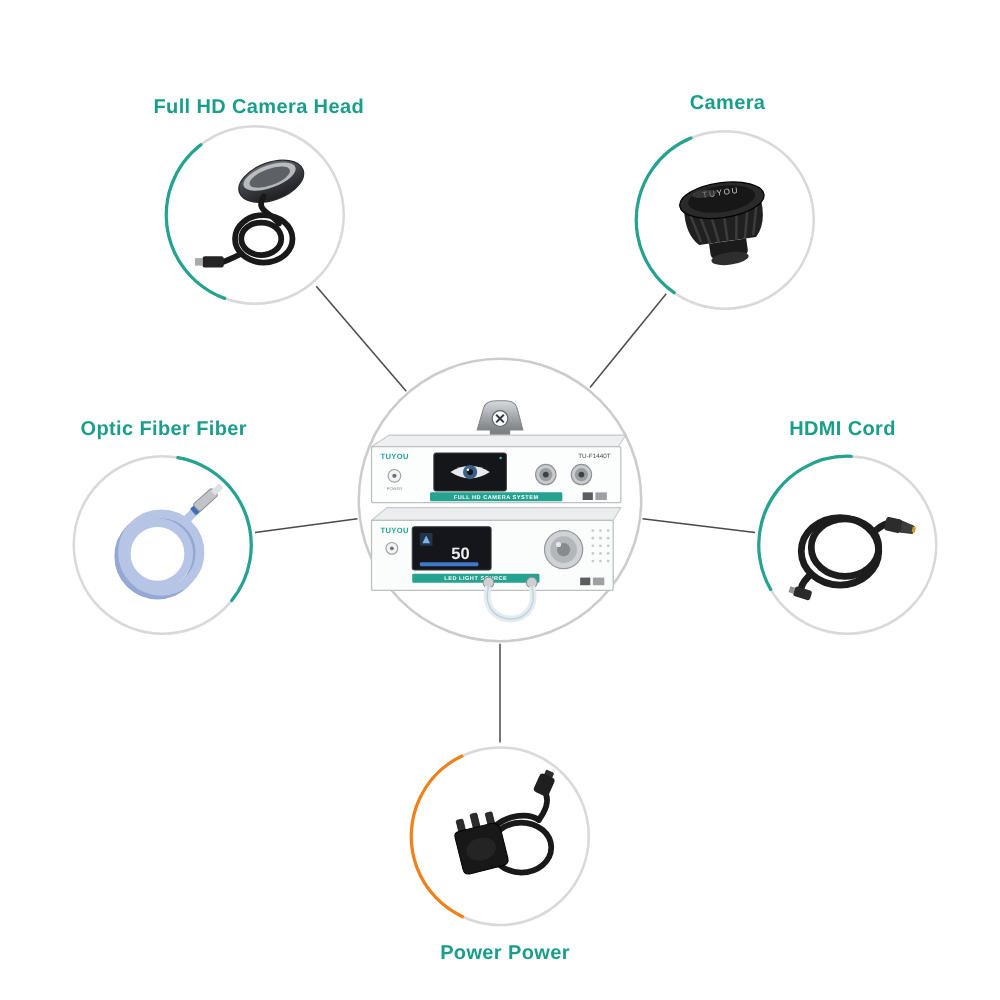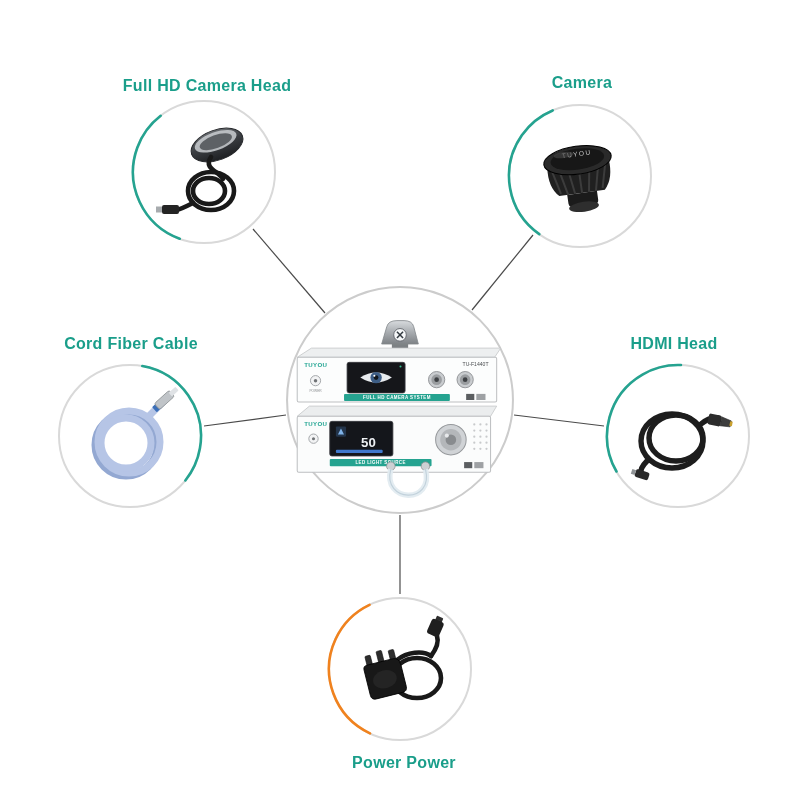--- a/index.html
+++ b/index.html
@@ -49,22 +49,22 @@
 <svg class="connectors">
   <line x1="325" y1="313" x2="253" y2="229" stroke="#4a4a4a"></line>
   <line x1="472" y1="310" x2="533" y2="235" stroke="#4a4a4a"></line>
   <line x1="286" y1="415" x2="204" y2="426" stroke="#4a4a4a"></line>
   <line x1="514" y1="415" x2="604" y2="426" stroke="#4a4a4a"></line>
   <line x1="400" y1="515" x2="400" y2="594" stroke="#4a4a4a"></line>
 </svg>
 
 <div class="comp-label" style="left:207px;top:77px">Full HD Camera Head</div>
 <div class="comp-label" style="left:582px;top:74px">Camera</div>
-<div class="comp-label" style="left:131px;top:335px">Cord Fiber Cable</div>
-<div class="comp-label" style="left:674px;top:335px">HDMI Head</div>
+<div class="comp-label" style="left:131px;top:335px">Optic Fiber Fiber</div>
+<div class="comp-label" style="left:674px;top:335px">HDMI Cord</div>
 <div class="comp-label" style="left:404px;top:754px">Power Power</div>
 
 <div class="medallion" style="left:131px;top:99px">
   <svg viewBox="0 0 146 146">
     <circle class="ring-bg" cx="73" cy="73" r="71"></circle>
     <circle class="ring-accent" cx="73" cy="73" r="71" pathLength="100" stroke-dasharray="34 66" transform="rotate(110 73 73)" stroke="#25a390"></circle>
     <g>
       <g transform="rotate(-20 86 46)">
         <ellipse cx="86" cy="46" rx="27" ry="15" fill="url(#darkHead)" stroke="#26282b" stroke-width="1"></ellipse>
         <ellipse cx="86" cy="42" rx="22" ry="9" fill="#caced1" opacity="0.85"></ellipse>

